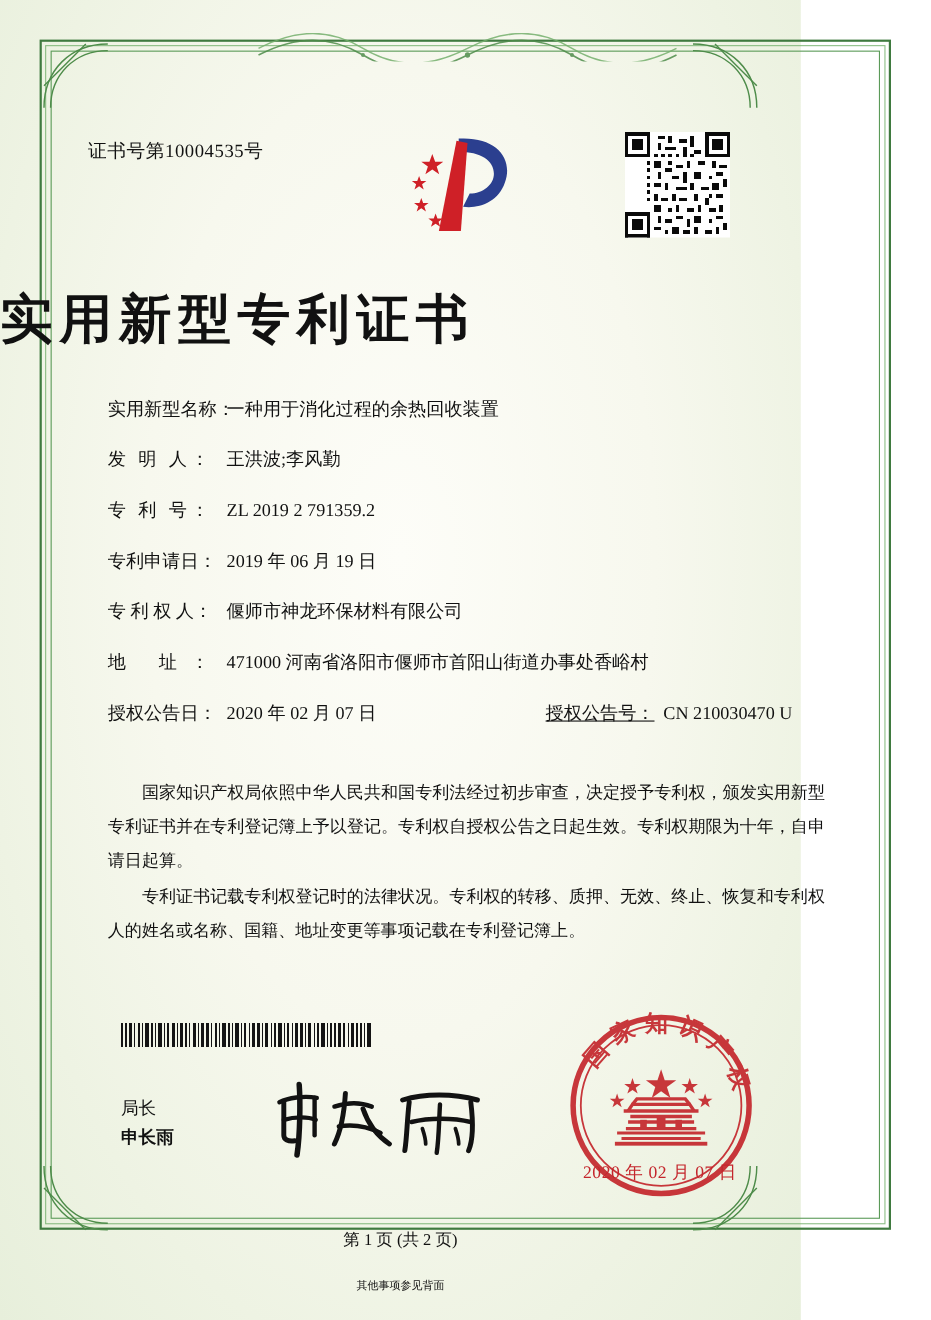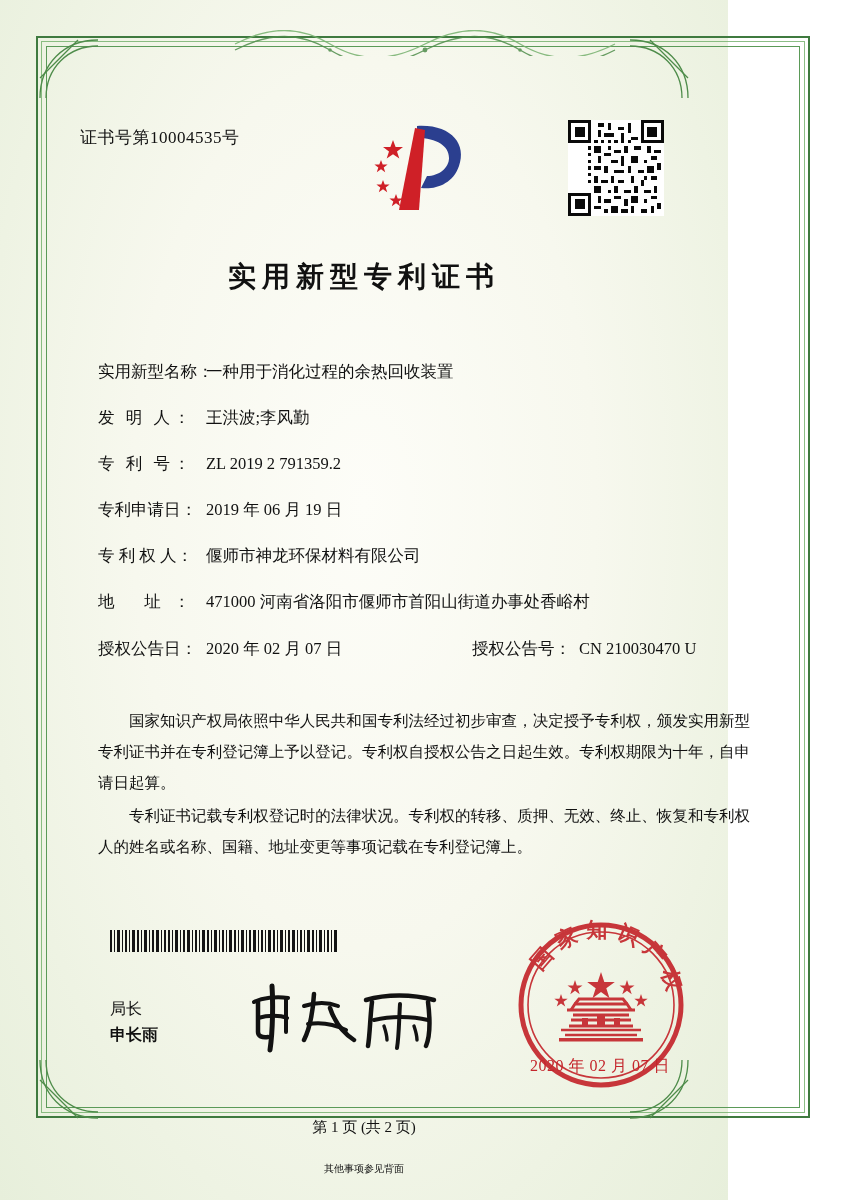--- a/index.html
+++ b/index.html
@@ -83,22 +83,21 @@
     position: absolute;
     right: 64px; top: 120px;
     width: 96px; height: 96px;
   }
 
   
   .title {
     position: absolute;
     left: 0; right: 0;
     top: 258px;
-    text-align: center;
-    font-size: 28px;
+    font-size: 48px;
     font-weight: bold;
     letter-spacing: 6px;
     color: #111;
     font-family: "DejaVu Serif", serif;
   }
 
   
   .fields {
     position: absolute;
     left: 98px;
@@ -128,22 +127,23 @@
   }
   .field-value {
     flex: 1 1 auto;
   }
   .field-row.double .field-value {
     flex: 0 0 auto;
     min-width: 250px;
   }
   .field-label2 {
     white-space: nowrap;
-    margin-left: 16px;
+    margin-left: 40px;
     flex: 0 0 auto;
+    text-decoration: underline;
   }
   .field-value2 {
     margin-left: 8px;
     flex: 1 1 auto;
   }
 
   
   .body-text {
     position: absolute;
     left: 98px;

